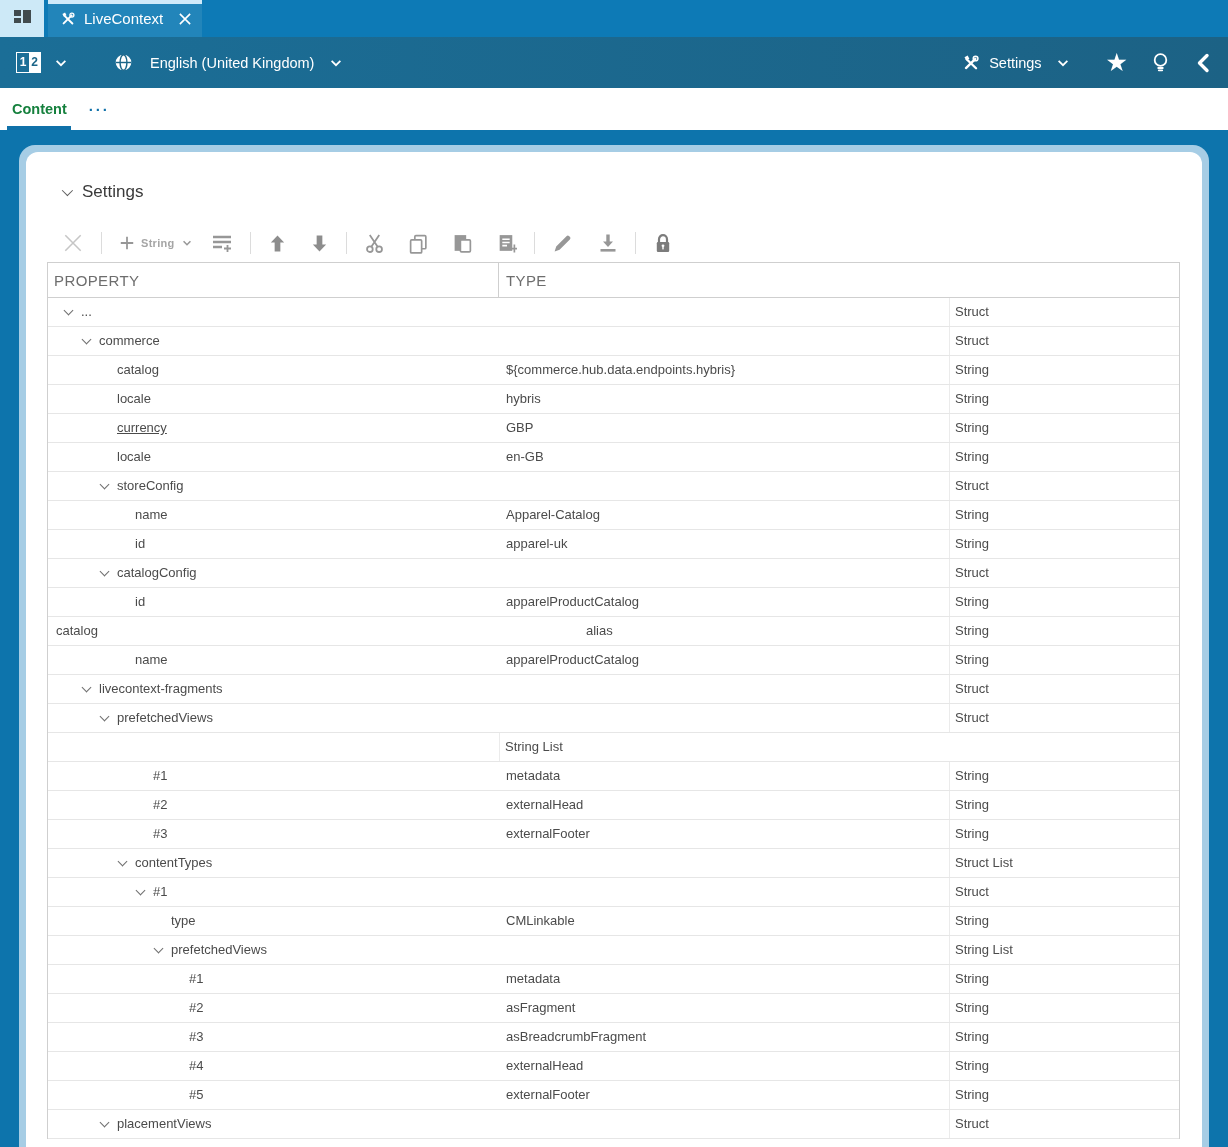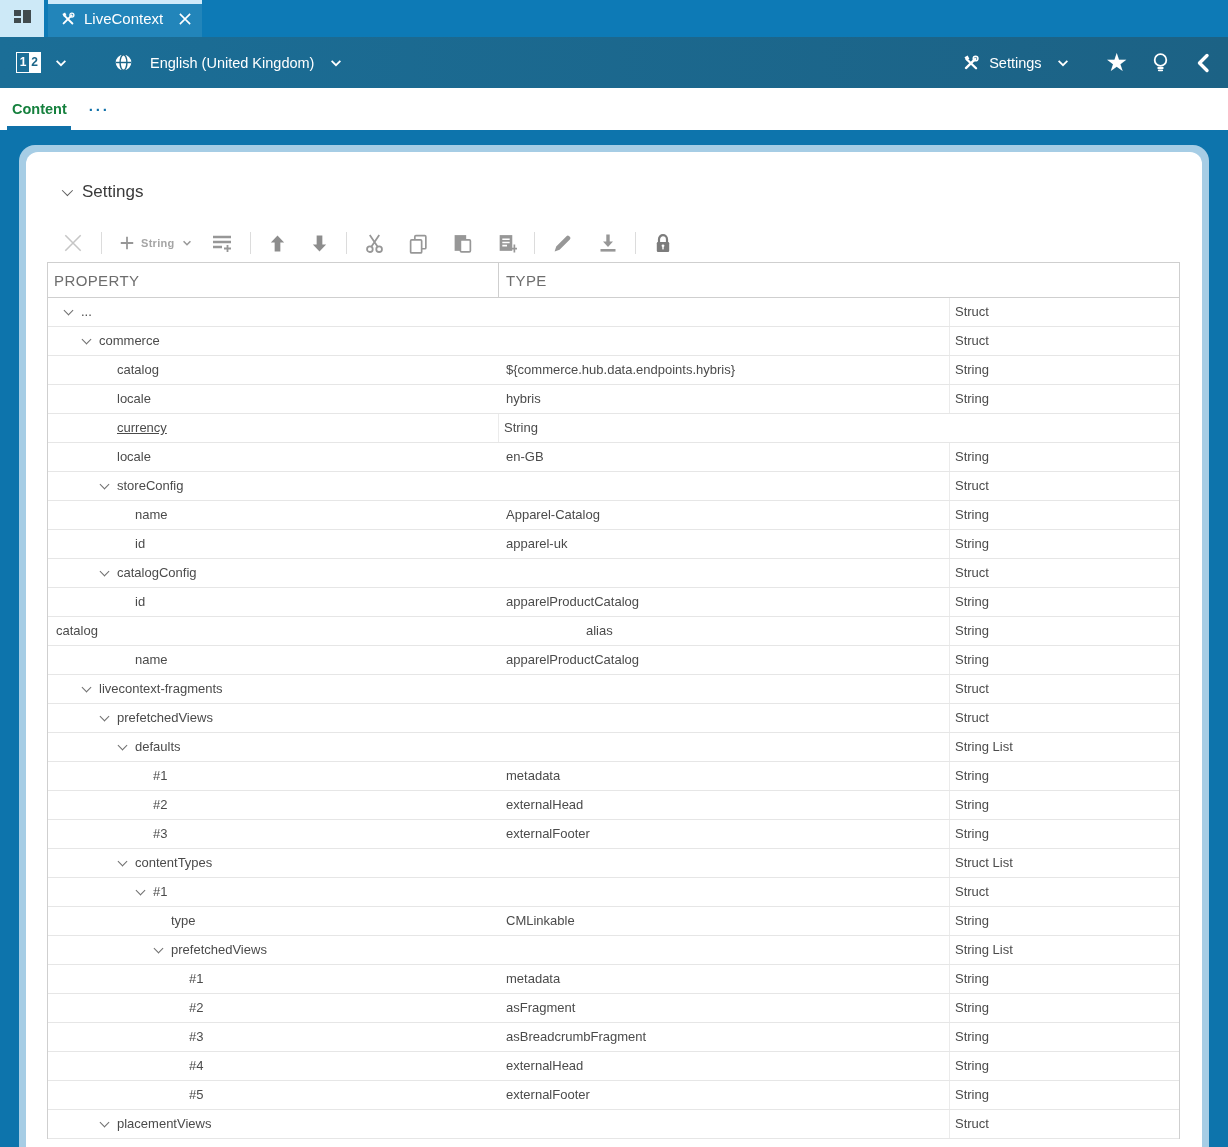--- a/index.html
+++ b/index.html
@@ -275,20 +275,21 @@
               <div class="cell val">${commerce.hub.data.endpoints.hybris}</div>
               <div class="cell typ">String</div>
             </div>
             <div class="row">
               <div class="cell prop" style="padding-left: 69px;">locale</div>
               <div class="cell val">hybris</div>
               <div class="cell typ">String</div>
             </div>
             <div class="row">
               <div class="cell prop" style="padding-left: 69px; text-decoration: underline;">currency</div>
+              <div class="cell val">GBP</div>
               <div class="cell typ">String</div>
             </div>
             <div class="row">
               <div class="cell prop" style="padding-left: 69px;">locale</div>
               <div class="cell val">en-GB</div>
               <div class="cell typ">String</div>
             </div>
             <div class="row">
               <div class="cell prop" style="padding-left: 69px;"><span class="tw" style="left: 53px;"></span>storeConfig</div>
               <div class="cell val"></div>
@@ -328,21 +329,20 @@
               <div class="cell prop" style="padding-left: 51px;"><span class="tw" style="left: 35px;"></span>livecontext-fragments</div>
               <div class="cell val"></div>
               <div class="cell typ">Struct</div>
             </div>
             <div class="row">
               <div class="cell prop" style="padding-left: 69px;"><span class="tw" style="left: 53px;"></span>prefetchedViews</div>
               <div class="cell val"></div>
               <div class="cell typ">Struct</div>
             </div>
             <div class="row">
-              <div class="cell prop" style="padding-left: 87px;"><span class="tw" style="left: 71px;"></span>defaults</div>
               <div class="cell val"></div>
               <div class="cell typ">String List</div>
             </div>
             <div class="row">
               <div class="cell prop" style="padding-left: 105px;">#1</div>
               <div class="cell val">metadata</div>
               <div class="cell typ">String</div>
             </div>
             <div class="row">
               <div class="cell prop" style="padding-left: 105px;">#2</div>

